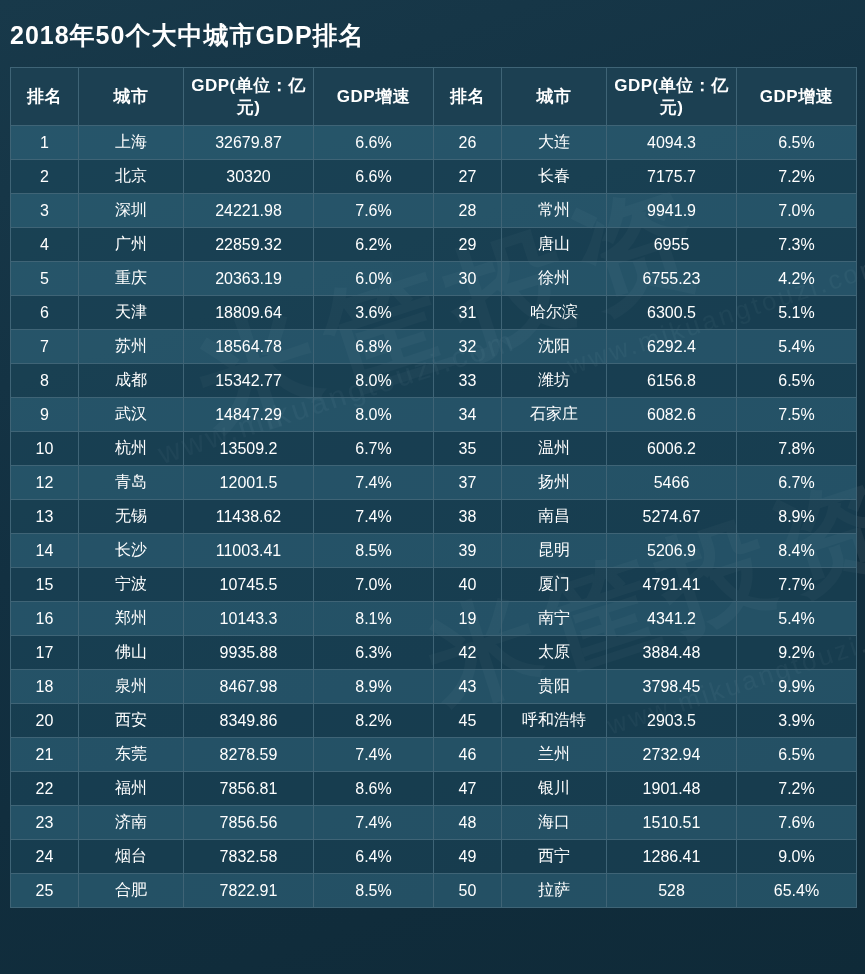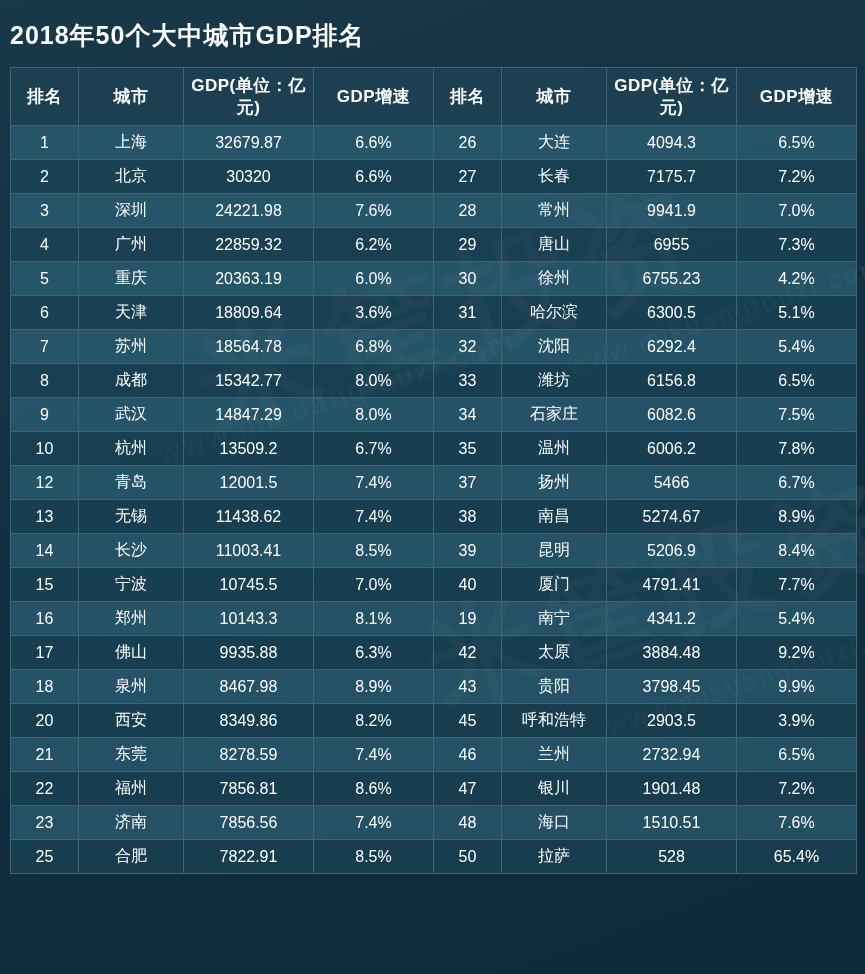--- a/index.html
+++ b/index.html
@@ -349,20 +349,30 @@
           <td class="rank">23</td>
           <td class="city">济南</td>
           <td class="gdp">7856.56</td>
           <td class="rate">7.4%</td>
           <td class="rank-alt">48</td>
           <td class="city-alt">海口</td>
           <td class="gdp">1510.51</td>
           <td class="rate">7.6%</td>
         </tr>
         <tr>
+          <td class="rank">24</td>
+          <td class="city">烟台</td>
+          <td class="gdp">7832.58</td>
+          <td class="rate">6.4%</td>
+          <td class="rank-alt">49</td>
+          <td class="city-alt">西宁</td>
+          <td class="gdp">1286.41</td>
+          <td class="rate">9.0%</td>
+        </tr>
+        <tr>
           <td class="rank">25</td>
           <td class="city">合肥</td>
           <td class="gdp">7822.91</td>
           <td class="rate">8.5%</td>
           <td class="rank-alt">50</td>
           <td class="city-alt">拉萨</td>
           <td class="gdp">528</td>
           <td class="rate">65.4%</td>
         </tr>
       </tbody>

